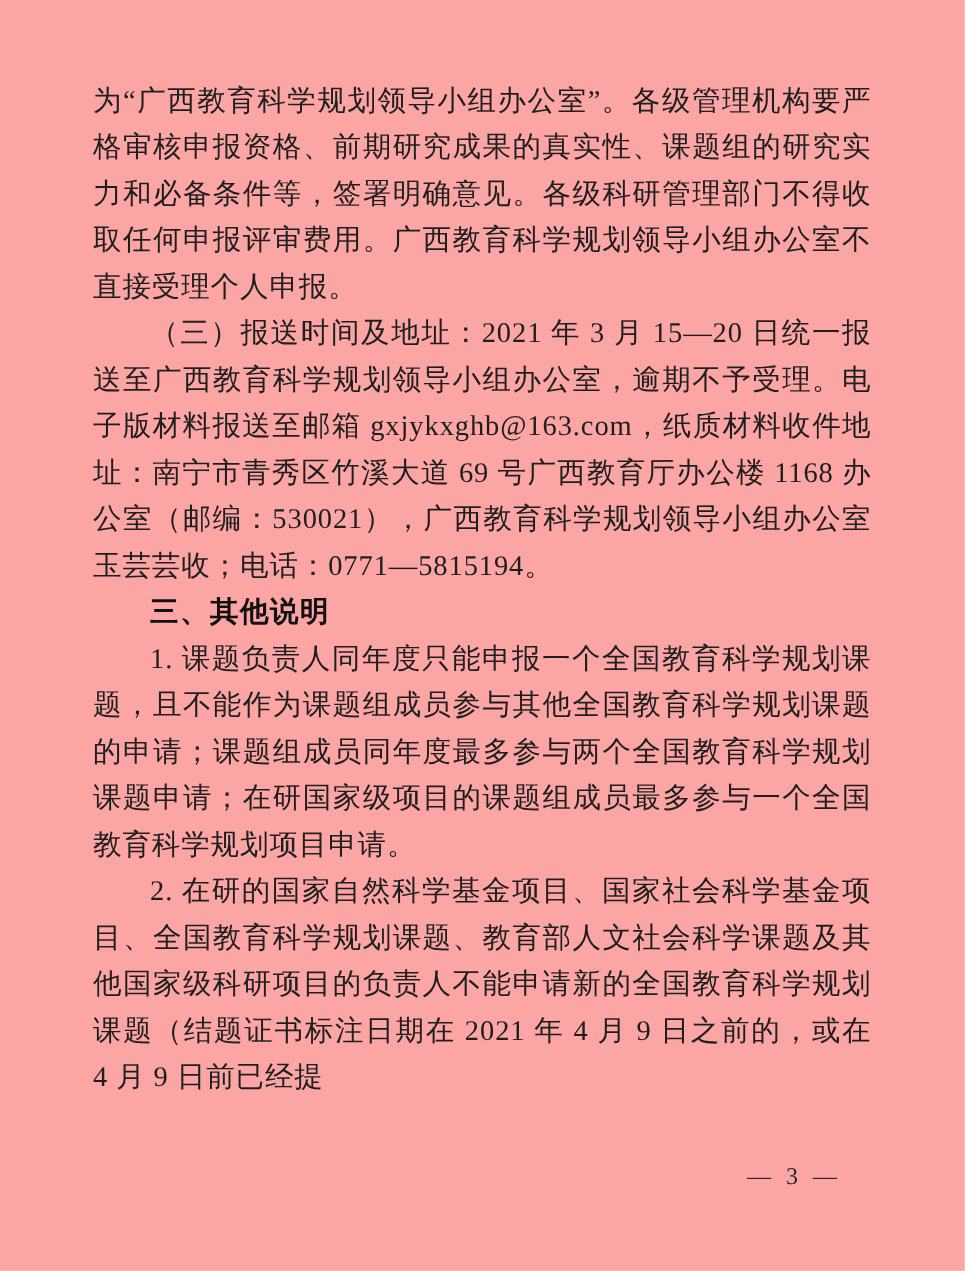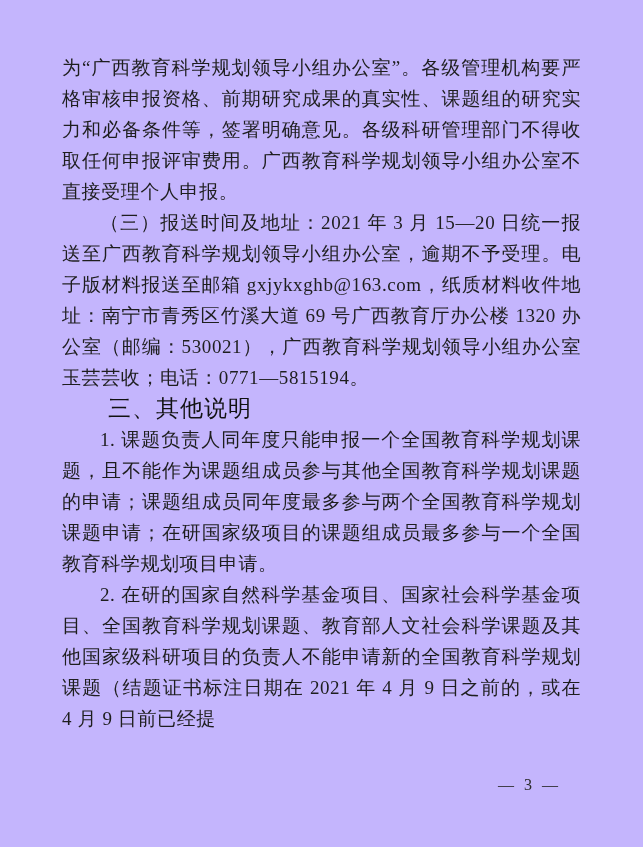--- a/index.html
+++ b/index.html
@@ -9,21 +9,21 @@
   body {
     width: 643px;
     height: 847px;
     background: #f2f2f2;
     font-family: "Liberation Serif", "DejaVu Serif", serif;
   }
   .page {
     position: relative;
     width: 643px;
     height: 847px;
-    background: #c4b5fd;
+    background: #fca5a5;
     overflow: hidden;
   }
   .content {
     position: absolute;
     left: 62px;
     top: 52px;
     width: 519px;
   }
   .para {
     font-family: "Liberation Serif", "DejaVu Serif", serif;
@@ -34,22 +34,22 @@
     text-justify: inter-character;
     margin: 0;
     letter-spacing: 0.6px;
     word-break: break-all;
   }
   .indent {
     text-indent: 2em;
   }
   .heading {
     font-family: "Liberation Sans", "DejaVu Sans", sans-serif;
-    font-weight: normal;
-    font-size: 23px;
+    font-weight: bold;
+    font-size: 19px;
     line-height: 31px;
     color: #111111;
     text-indent: 2em;
     margin: 0;
     letter-spacing: 1px;
   }
   .footer {
     position: absolute;
     top: 776px;
     left: 498px;
@@ -59,19 +59,19 @@
     letter-spacing: 3px;
     white-space: nowrap;
   }
 </style>
 </head>
 <body>
 
 <div class="page">
   <div class="content">
     <p class="para">为“广西教育科学规划领导小组办公室”。各级管理机构要严格审核申报资格、前期研究成果的真实性、课题组的研究实力和必备条件等，签署明确意见。各级科研管理部门不得收取任何申报评审费用。广西教育科学规划领导小组办公室不直接受理个人申报。</p>
-    <p class="para indent">（三）报送时间及地址：2021 年 3 月 15—20 日统一报送至广西教育科学规划领导小组办公室，逾期不予受理。电子版材料报送至邮箱 gxjykxghb@163.com，纸质材料收件地址：南宁市青秀区竹溪大道 69 号广西教育厅办公楼 1320 办公室（邮编：530021），广西教育科学规划领导小组办公室玉芸芸收；电话：0771—5815194。</p>
+    <p class="para indent">（三）报送时间及地址：2021 年 3 月 15—20 日统一报送至广西教育科学规划领导小组办公室，逾期不予受理。电子版材料报送至邮箱 gxjykxghb@163.com，纸质材料收件地址：南宁市青秀区竹溪大道 69 号广西教育厅办公楼 1168 办公室（邮编：530021），广西教育科学规划领导小组办公室玉芸芸收；电话：0771—5815194。</p>
     <p class="heading">三、其他说明</p>
     <p class="para indent">1. 课题负责人同年度只能申报一个全国教育科学规划课题，且不能作为课题组成员参与其他全国教育科学规划课题的申请；课题组成员同年度最多参与两个全国教育科学规划课题申请；在研国家级项目的课题组成员最多参与一个全国教育科学规划项目申请。</p>
     <p class="para indent">2. 在研的国家自然科学基金项目、国家社会科学基金项目、全国教育科学规划课题、教育部人文社会科学课题及其他国家级科研项目的负责人不能申请新的全国教育科学规划课题（结题证书标注日期在 2021 年 4 月 9 日之前的，或在 4 月 9 日前已经提</p>
   </div>
   <div class="footer">— 3 —</div>
 </div>
 
 </body></html>

